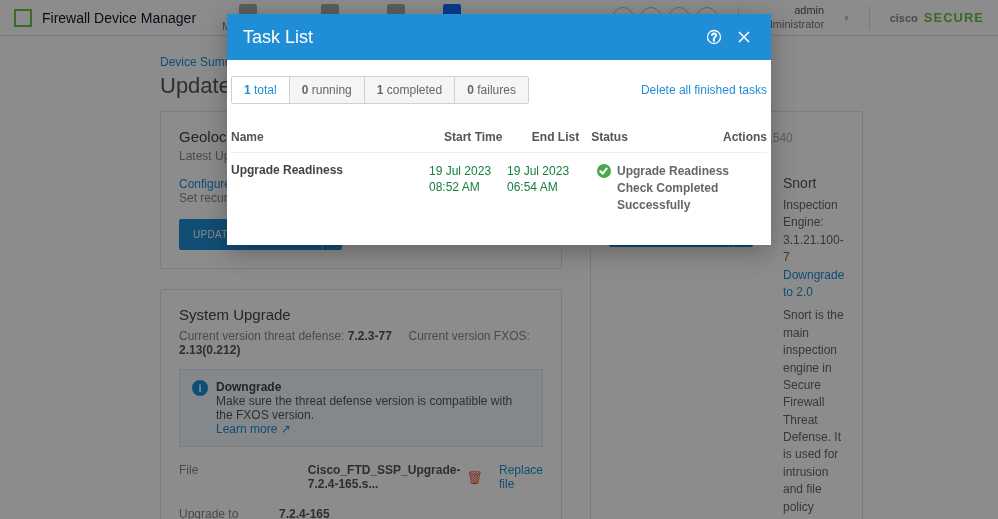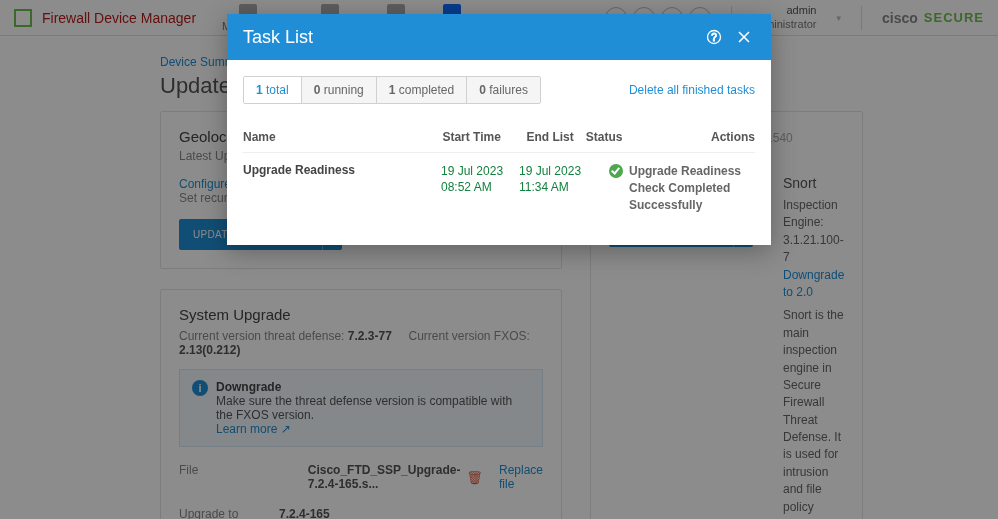--- a/index.html
+++ b/index.html
@@ -1,19 +1,19 @@
 <!DOCTYPE html>
 <html><head>
 <meta charset="utf-8">
 <style>
 * { box-sizing: border-box; margin: 0; padding: 0; }
 body { font-family: -apple-system, BlinkMacSystemFont, "Segoe UI", Arial, sans-serif; font-size: 13px; color: #333; background: #fff; width: 998px; height: 519px; overflow: hidden; position: relative; }
 .topbar { height: 36px; background: #fff; border-bottom: 1px solid #e0e0e0; display: flex; align-items: center; padding: 0 14px; }
 .logo-sq { width: 18px; height: 18px; border: 2px solid #6abf4b; display: inline-block; margin-right: 10px; }
-.app-title { color: #b91c1c; font-size: 14px; font-weight: 400; }
+.app-title { color: #0f172a; font-size: 14px; font-weight: 400; }
 .nav { display: flex; margin-left: 26px; gap: 38px; }
 .nav-item { display: flex; flex-direction: column; align-items: center; font-size: 11px; color: #777; }
 .nav-icon { width: 18px; height: 14px; background: #aaa; border-radius: 2px; margin-bottom: 2px; }
 .nav-icon.bl { background: #0d6efd; }
 .user-area { margin-left: auto; display: flex; align-items: center; gap: 20px; }
 .ub { font-size: 11px; color: #777; text-align: right; line-height: 1.2; }
 .ub .un { color: #555; }
 .secure { display: flex; align-items: center; gap: 6px; color: #6abf4b; font-size: 13px; letter-spacing: 1px; font-weight: 600; }
 .icon-row { display:flex; gap:6px; }
 .circ { width: 22px; height: 22px; border: 1.3px solid #bbb; border-radius: 50%; }
@@ -48,21 +48,21 @@
 .snort-d { font-size:12px; color:#666; line-height:1.45; margin-top:6px; }
 .dgr { color:#1f8ed6; }
 
 
 .overlay { position:absolute; inset:0; background:rgba(0,0,0,.45); display:flex; align-items:flex-start; justify-content:center; }
 .modal { width: 544px; background:#fff; margin-top:14px; box-shadow:0 6px 24px rgba(0,0,0,.3); }
 .modal-h { background:#1f8ed6; color:#fff; padding:12px 16px; display:flex; align-items:center; }
 .modal-title { font-size:18px; font-weight:400; flex:1; }
 .m-ic { width:22px; height:22px; margin-left:8px; display:flex; align-items:center; justify-content:center; cursor:pointer; }
 .m-ic svg { stroke:#fff; }
-.modal-b { padding:16px 16px 22px;border-radius:18px; }
+.modal-b { padding:16px 4px 22px;border-radius:18px; }
 .tabs-row { display:flex; align-items:center; }
 .tabs { display:flex; border:1px solid #d0d0d0; border-radius:2px; overflow:hidden; }
 .tab { padding:6px 12px; font-size:12px; color:#666; background:#f5f5f5; border-right:1px solid #d0d0d0; }
 .tab:last-child { border-right:none; }
 .tab.active { background:#fff; color:#1f8ed6; }
 .tab .n { font-weight:600; }
 .del-link { margin-left:auto; color:#1f8ed6; font-size:12px; cursor:pointer; }
 .tbl { width:100%; margin-top:18px; font-size:12px; }
 .thead { display:flex; color:#555; font-weight:600; padding:8px 0; border-bottom:1px solid #eee; }
 .c-name{width:198px;} .c-st{width:78px; text-align:right;} .c-et{width:78px; text-align:right;} .c-status{width:146px; padding-left:12px;} .c-act{width:auto; text-align:right;}
@@ -103,21 +103,21 @@
       <span class="circ"></span>
     </div>
     <div style="height:24px;width:1px;background:#ddd;"></div>
     <div class="ub">
       <div class="un">admin</div>
       <div>Administrator</div>
     </div>
     <span style="color:#bbb;font-size:9px;">▾</span>
     <div style="height:24px;width:1px;background:#ddd;"></div>
     <div class="secure">
-      <span style="color:#888;font-size:14px;letter-spacing:0;">cisco</span>
+      <span style="color:#888;font-size:11px;letter-spacing:0;">cisco</span>
       <span>SECURE</span>
     </div>
   </div>
 </div>
 
 <div class="page">
   <a class="crumb">Device Summary</a>
   <div class="h1">Updates</div>
   <div class="cards">
     <div class="col-left">
@@ -236,21 +236,21 @@
           <div class="c-act" style="flex:1;">Actions</div>
         </div>
         <div class="trow">
           <div class="c-name"><b>Upgrade Readiness</b></div>
           <div class="c-st">
             <div>19 Jul 2023</div>
             <div>08:52 AM</div>
           </div>
           <div class="c-et">
             <div>19 Jul 2023</div>
-            <div>11:34 AM</div>
+            <div>06:54 AM</div>
           </div>
           <div class="c-status">
             <span class="ok"></span>
             <span>Upgrade Readiness Check Completed Successfully</span>
           </div>
         </div>
       </div>
     </div>
   </div>
 </div>

